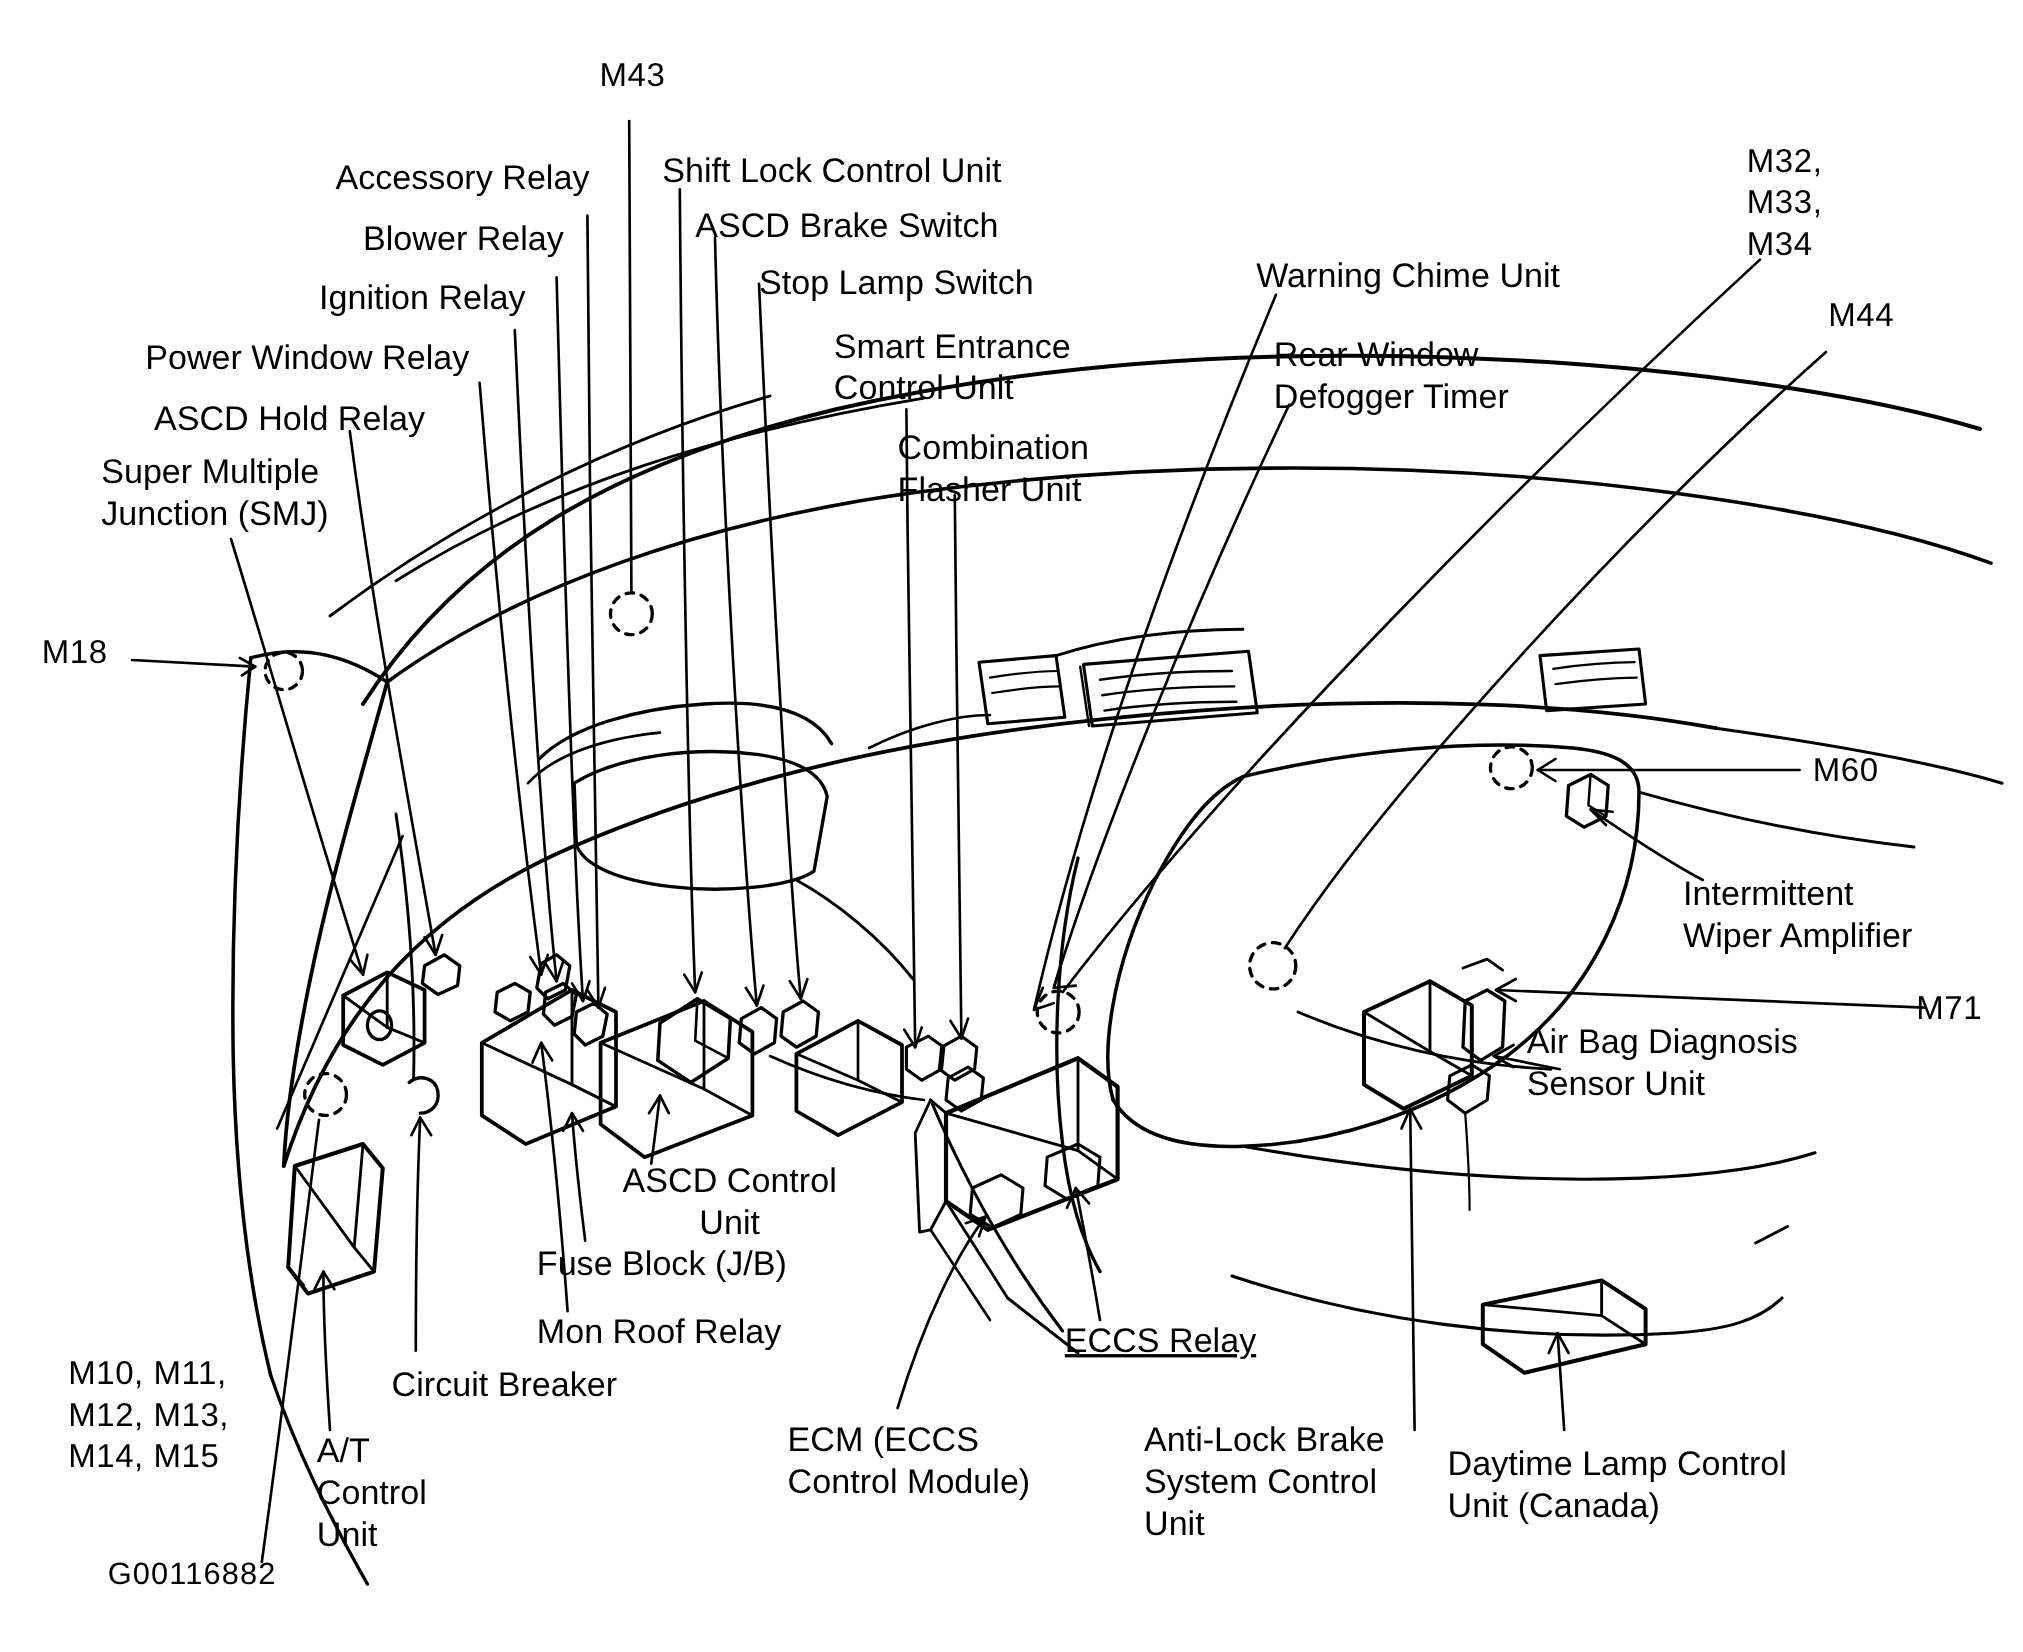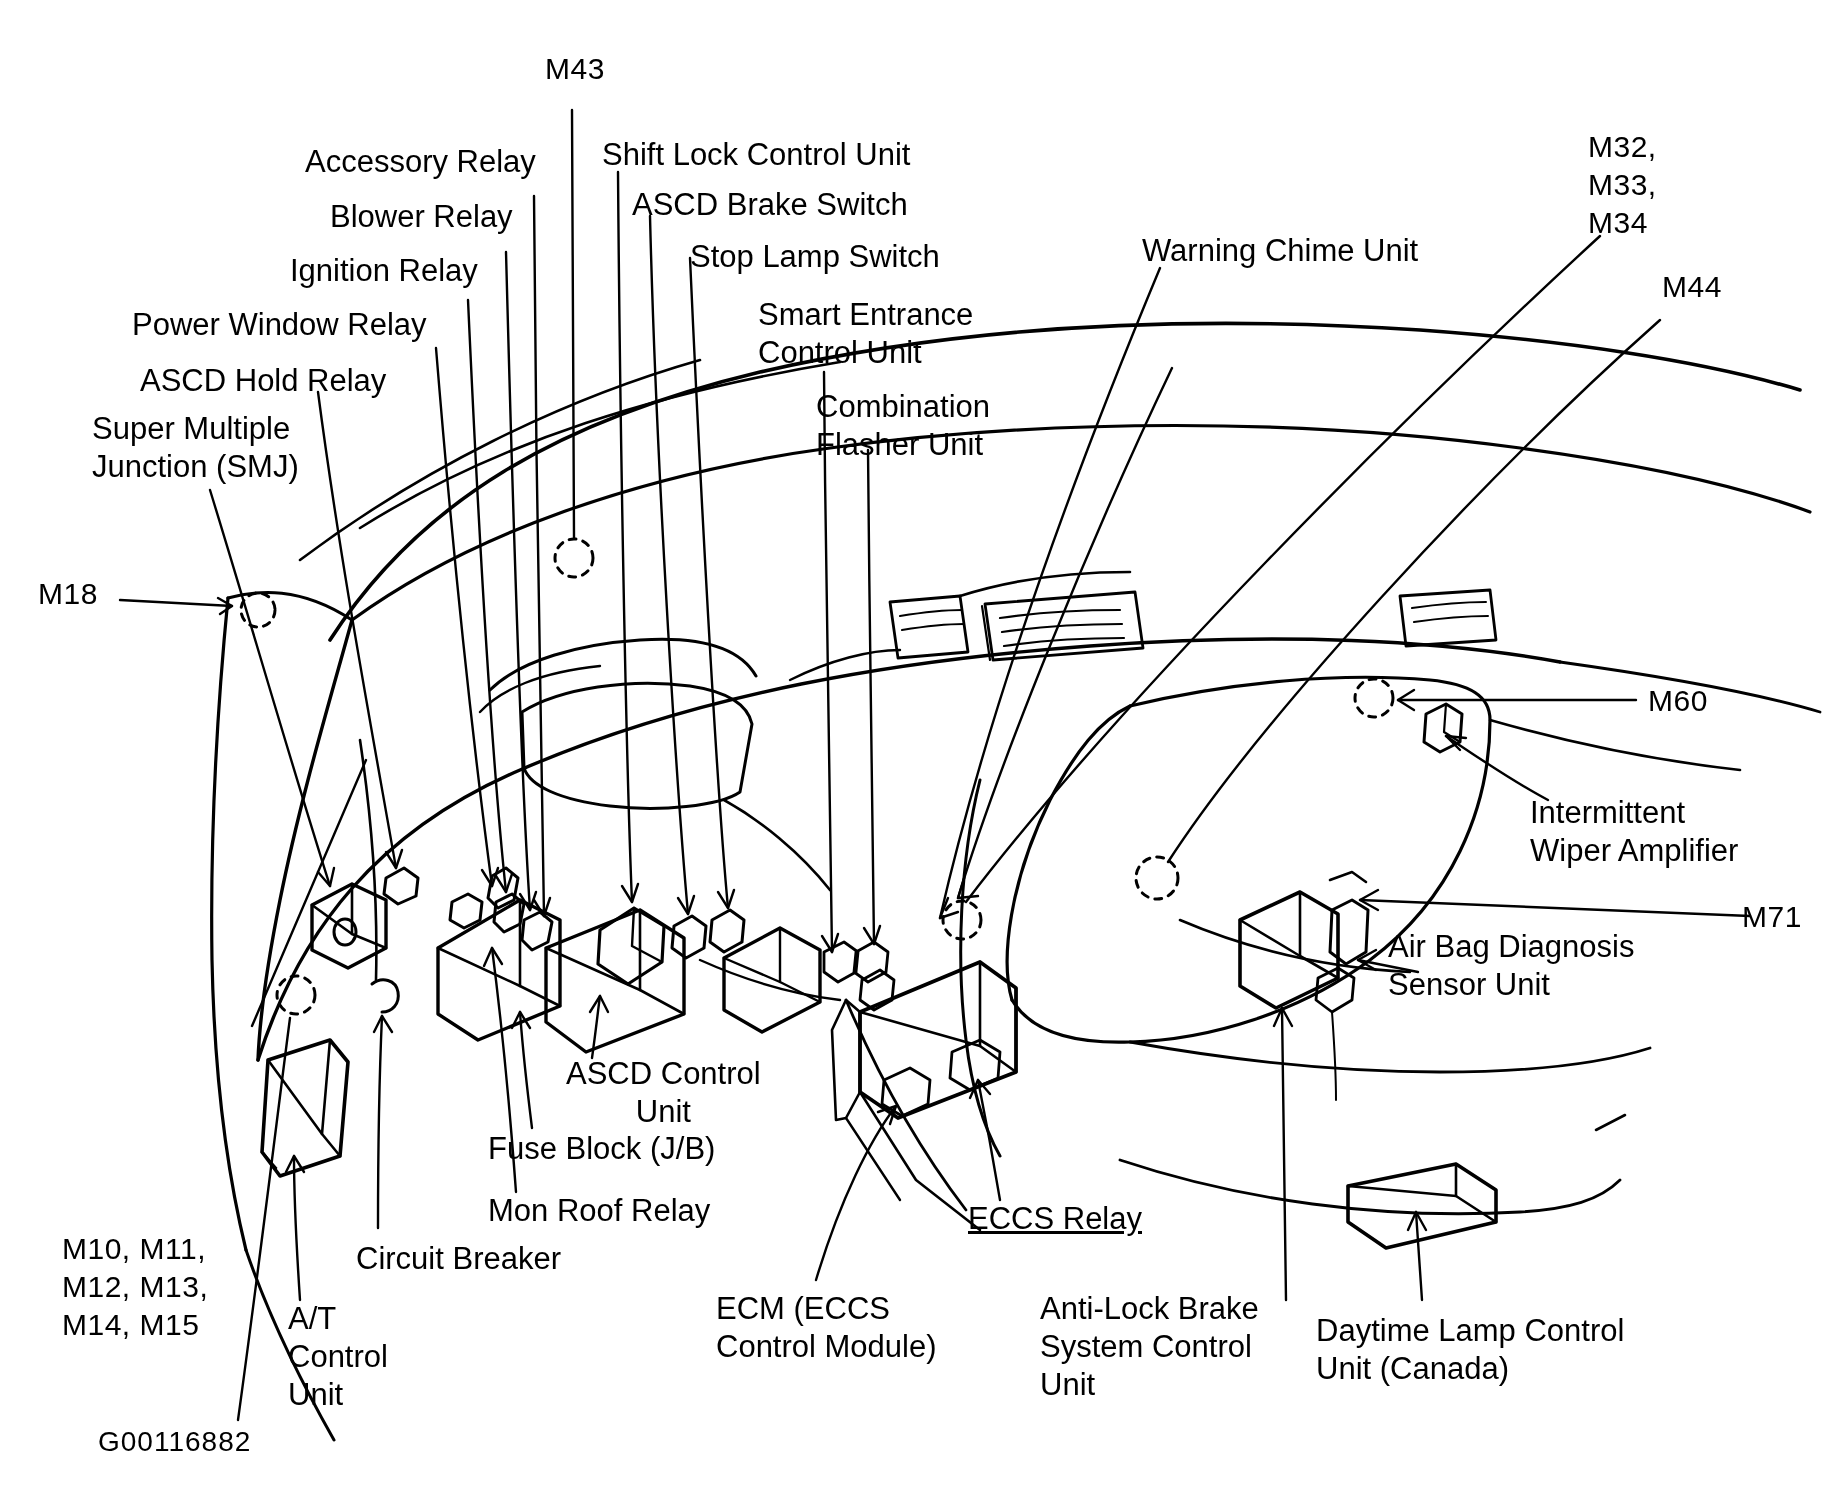--- a/index.html
+++ b/index.html
@@ -283,20 +283,22 @@
   <div class="lbl code" style="left:545px; top:50px;">M43</div>
   <div class="lbl" style="left:602px; top:136px;">Shift Lock Control Unit</div>
   <div class="lbl" style="left:632px; top:186px;">ASCD Brake Switch</div>
   <div class="lbl" style="left:690px; top:238px;">Stop Lamp Switch</div>
   <div class="lbl" style="left:758px; top:296px;">Smart Entrance
 Control Unit</div>
   <div class="lbl" style="left:816px; top:388px;">Combination
 Flasher Unit</div>
 
   <div class="lbl" style="left:1142px; top:232px;">Warning Chime Unit</div>
+  <div class="lbl" style="left:1158px; top:304px;">Rear Window
+Defogger Timer</div>
   <div class="lbl code" style="left:1588px; top:128px;">M32,
 M33,
 M34</div>
   <div class="lbl code" style="left:1662px; top:268px;">M44</div>
 
   <div class="lbl code" style="left:1648px; top:682px;">M60</div>
   <div class="lbl" style="left:1530px; top:794px;">Intermittent
 Wiper Amplifier</div>
   <div class="lbl code" style="left:1742px; top:898px;">M71</div>
   <div class="lbl" style="left:1388px; top:928px;">Air Bag Diagnosis
@@ -315,15 +317,15 @@
 Unit</div>
   <div class="lbl" style="left:716px; top:1290px;">ECM (ECCS
 Control Module)</div>
   <div class="lbl" style="left:968px; top:1200px;text-decoration:underline;">ECCS Relay</div>
   <div class="lbl" style="left:1040px; top:1290px;">Anti-Lock Brake
 System Control
 Unit</div>
   <div class="lbl" style="left:1316px; top:1312px;">Daytime Lamp Control
 Unit (Canada)</div>
 
-  <div class="lbl figid" style="left:98px; top:1412px;margin-top:11px;">G00116882</div>
+  <div class="lbl figid" style="left:98px; top:1412px;">G00116882</div>
 
 </div>
 
 </body></html>

